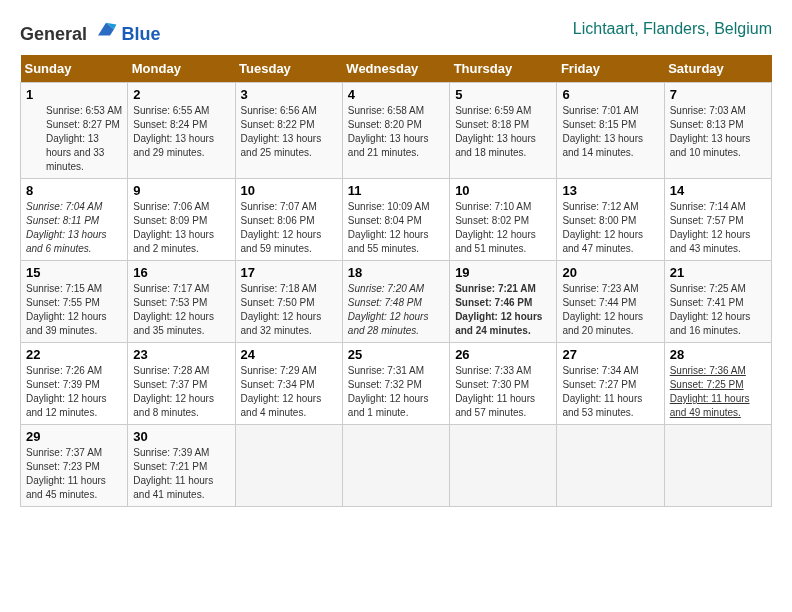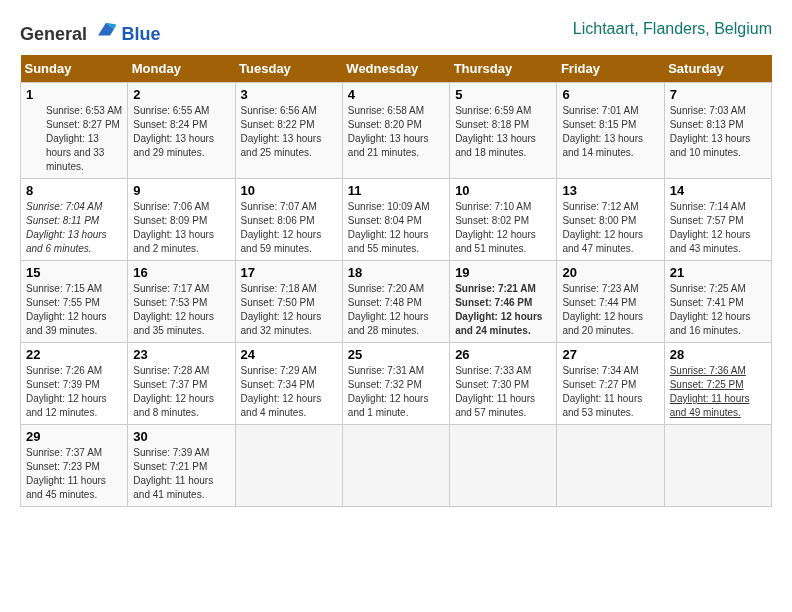--- a/index.html
+++ b/index.html
@@ -226,21 +226,21 @@
 Daylight: 12 hours and 35 minutes.</div>
         </td>
         <td>
           <div class="day-num">17</div>
           <div class="day-info" style="white-space: pre-line;">Sunrise: 7:18 AM
 Sunset: 7:50 PM
 Daylight: 12 hours and 32 minutes.</div>
         </td>
         <td>
           <div class="day-num">18</div>
-          <div class="day-info" style="white-space: pre-line;">Sunrise: 7:20 AM
+          <div class="day-info" style="white-space: pre-line; font-style: italic;">Sunrise: 7:20 AM
 Sunset: 7:48 PM
 Daylight: 12 hours and 28 minutes.</div>
         </td>
         <td>
           <div class="day-num">19</div>
           <div class="day-info" style="white-space: pre-line; font-weight: bold;">Sunrise: 7:21 AM
 Sunset: 7:46 PM
 Daylight: 12 hours and 24 minutes.</div>
         </td>
         <td>

